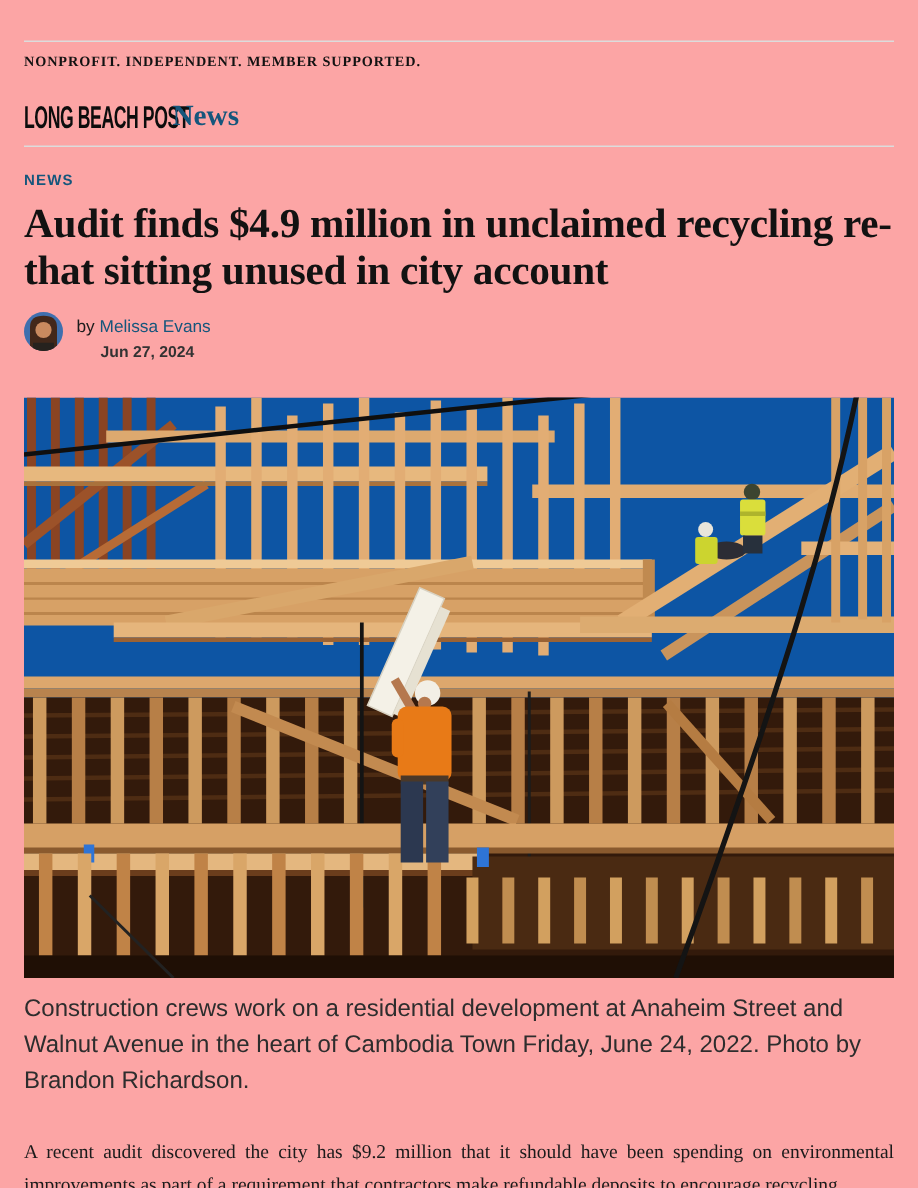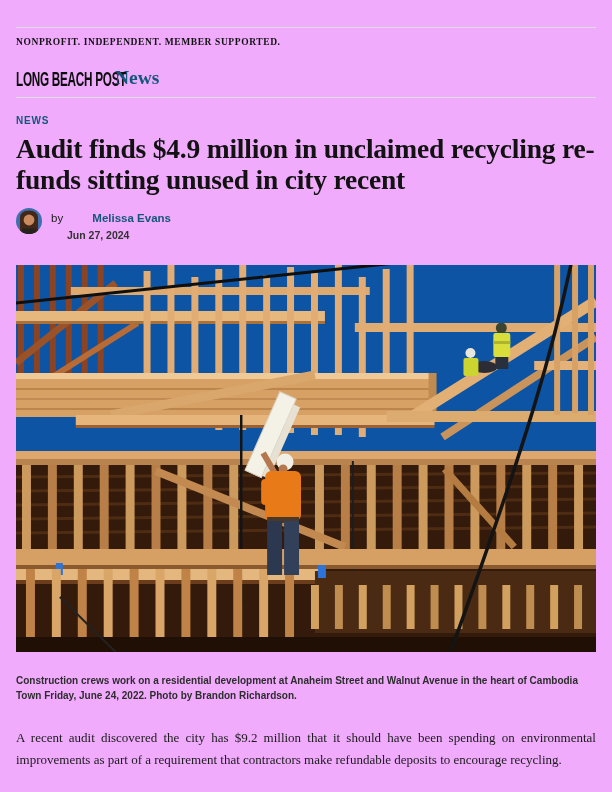--- a/index.html
+++ b/index.html
@@ -1,38 +1,38 @@
 <!DOCTYPE html>
 <html style="--accent: #15567c; --rule: #dcdcdc; --text: #1b1b1b;"><head>
 <meta charset="utf-8">
 <style>
   :root{ --accent:#15567c; --rule:#dcdcdc; --text:#1b1b1b; }
   *{box-sizing:border-box;}
   html,body{margin:0;padding:0;}
   body{width:612px;height:792px;background:#fff;font-family:"Liberation Sans",sans-serif;color:var(--text);}
-  .page{width:612px;height:792px;overflow:hidden;background:#f0abfc;}
+  .page{width:612px;height:792px;overflow:hidden;background:#fca5a5;}
   .content{padding:0 16px;}
   .rule{border-top:1px solid var(--rule);height:0;}
   .rule-top{margin-top:27px;}
   .rule-mid{margin-top:9px;}
   .tagline{margin-top:9px;font-family:"Liberation Serif",serif;font-weight:bold;font-size:9.5px;letter-spacing:.6px;color:#121212;}
   .logo-row{position:relative;height:21px;margin-top:20px;}
   .brand{position:absolute;left:0;top:0;transform:scaleX(.56);transform-origin:0 0;font-weight:bold;font-size:21px;letter-spacing:-.5px;color:#0d0d0d;white-space:nowrap;cursor:pointer;}
   .edition{position:absolute;left:99px;top:0;font-family:"Liberation Serif",serif;font-weight:bold;font-size:19.5px;color:var(--accent);cursor:pointer;}
   .category{margin-top:17px;font-weight:bold;font-size:10px;letter-spacing:.8px;color:var(--accent);cursor:pointer;}
   h1.headline{margin:7px 0 0;font-family:"Liberation Serif",serif;font-weight:bold;font-size:27.5px;line-height:31px;letter-spacing:-.2px;color:#121212;}
   .byline{margin-top:13px;display:flex;gap:9px;align-items:flex-start;}
   .avatar{width:26px;height:26px;border-radius:50%;overflow:hidden;flex:none;cursor:pointer;}
   .avatar svg{display:block;}
   .author-line{font-size:11.5px;color:#1c1c1c;margin-top:1px;}
-  .author{color:var(--accent);font-weight:bold;cursor:pointer;margin-left:26px;}
+  .author{color:var(--accent);font-weight:normal;cursor:pointer;}
   .date{font-size:10.5px;font-weight:bold;color:#333;margin-top:3px;margin-left:16px;}
   figure.photo-figure{margin:24px 0 0;}
   .photo{display:block;width:580px;height:387px;}
-  figcaption{margin-top:21px;font-size:10px;font-weight:bold;line-height:1.5;color:#2d2d2d;}
+  figcaption{margin-top:9px;font-size:16px;font-weight:normal;line-height:1.5;color:#2d2d2d;}
   .body-text{margin-top:24px;font-family:"Liberation Serif",serif;font-size:13px;line-height:1.72;text-align:justify;color:#1b1b1b;}
 </style>
 </head>
 <body>
 
 <div class="page">
   <div class="content">
 
     <div class="rule rule-top"></div>
 
@@ -43,21 +43,21 @@
         <span class="edition">News</span>
       </div>
     </header>
 
     <div class="rule rule-mid"></div>
 
     <div class="category">NEWS</div>
 
     <h1 class="headline">
       <span style="display:block">Audit finds $4.9 million in unclaimed recycling re-</span>
-      <span style="display:block">funds sitting unused in city recent</span>
+      <span style="display:block">that sitting unused in city account</span>
     </h1>
 
     <div class="byline">
       <span class="avatar">
         <svg width="26" height="26" viewBox="0 0 26 26">
           <rect width="26" height="26" fill="#3f6fae"></rect>
           <path d="M4,26 L4,10 Q4,2.5 13,2.5 Q22,2.5 22,10 L22,26 Z" fill="#43281a"></path>
           <circle cx="13" cy="12" r="5.4" fill="#c98a5f"></circle>
           <rect x="6" y="20.5" width="14" height="6" fill="#26221e"></rect>
         </svg>

